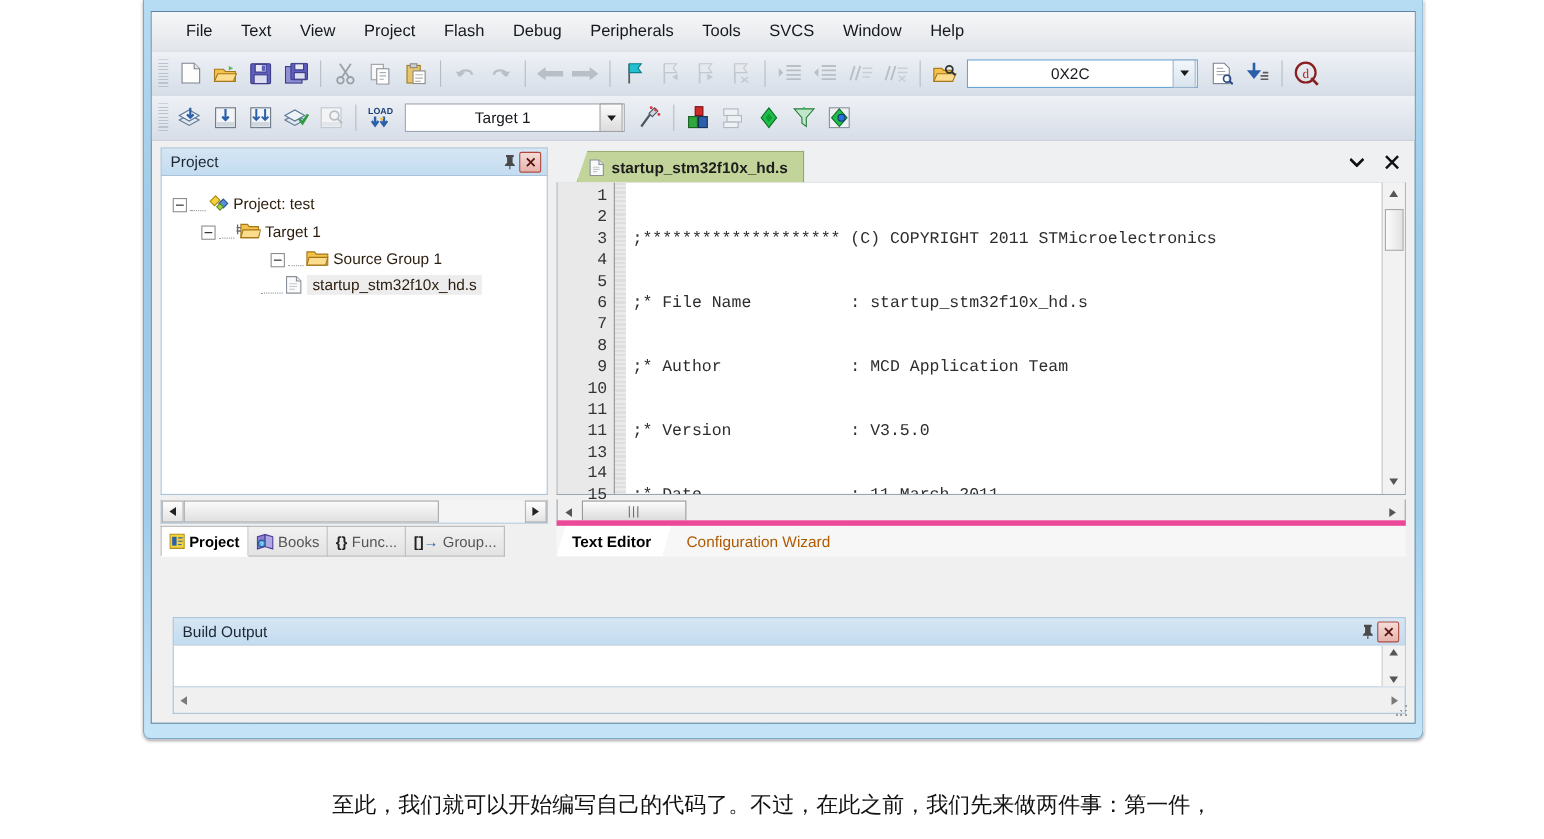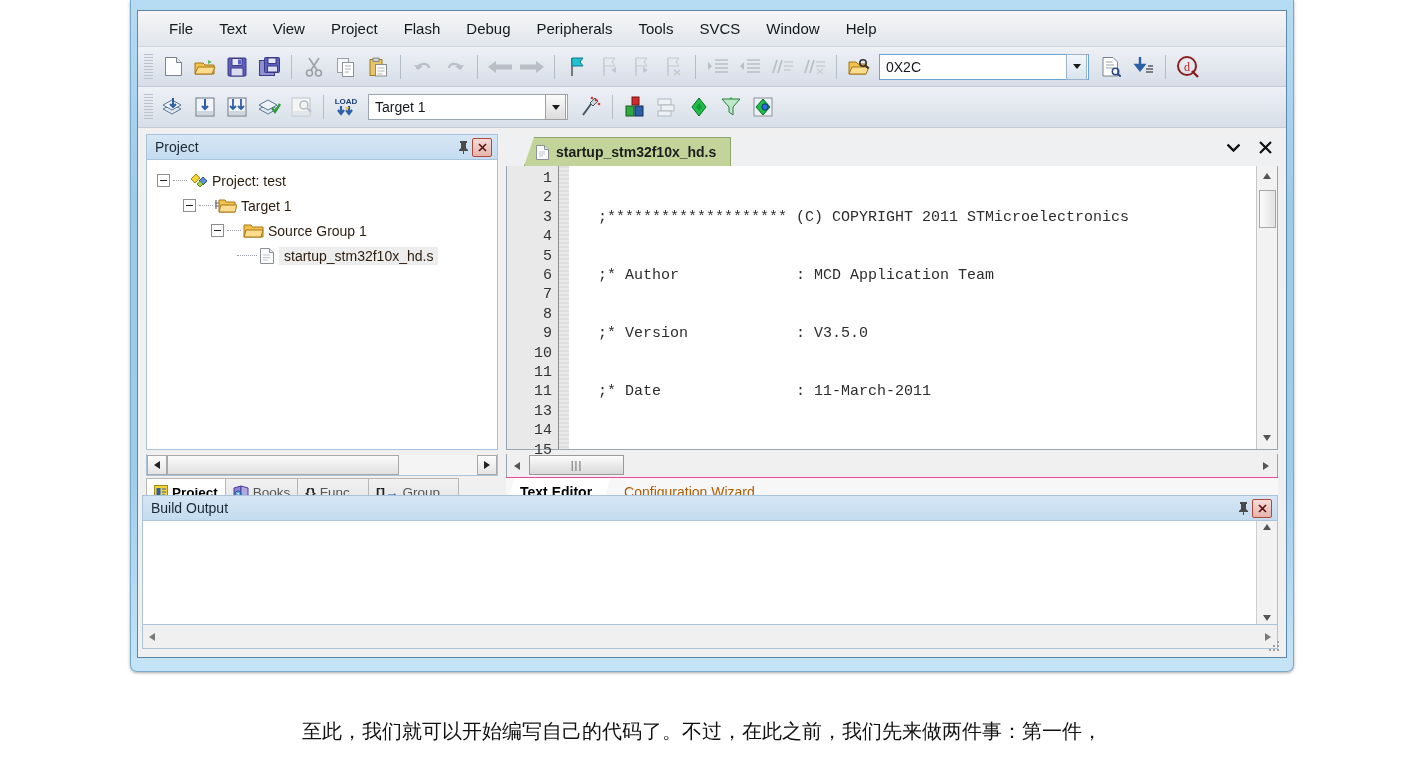--- a/index.html
+++ b/index.html
@@ -51,21 +51,21 @@
   .tsep{width:1px;height:24px;background:#b4bcc7;margin:0 6px;}
   .icon{display:block;}
 
   
   .combo{
     display:flex;align-items:center;height:26px;border:1px solid #6aa5d8;
     background:#fff;box-sizing:border-box;
   }
   .combo.search{width:210px;margin-left:4px;}
   .combo.target{width:200px;margin-left:6px;border:1px solid #9aa5b1;}
-  .combo .val{flex:1;font-size:14px;color:#15181c;padding:0 6px;overflow:hidden;white-space:nowrap;}
+  .combo .val{flex:1;font-size:14px;color:#15181c;padding:0 6px;overflow:hidden;white-space:nowrap;text-align:center;}
   .combo .arrow{
     width:19px;height:24px;margin:0 1px 0 0;display:flex;align-items:center;justify-content:center;
     background:linear-gradient(180deg,#f3f7fb 0%,#d9e4ef 100%);border:1px solid #9bb4cc;
   }
   .combo.target .arrow{background:linear-gradient(180deg,#fbfbfb 0%,#dcdcdc 100%);border:1px solid #a0a0a0;}
   .caret{width:0;height:0;border-left:4px solid transparent;border-right:4px solid transparent;border-top:5px solid #1a1a1a;}
 
   
   .workspace{position:absolute;left:0;top:117px;width:100%;bottom:0;}
 
@@ -84,21 +84,21 @@
   }
 
   
   .proj-panel{position:absolute;left:8px;top:6px;width:352px;height:372px;}
   .proj-body{
     position:absolute;left:0;top:26px;width:100%;bottom:56px;
     background:#fff;border:1px solid #a9c4da;border-top:none;box-sizing:border-box;
     overflow:hidden;
   }
   .tree{padding:8px 0 0 0;font-size:14px;color:#2b1d0e;}
-  .tnode{display:flex;align-items:center;height:25px;white-space:nowrap;}
+  .tnode{display:flex;align-items:flex-end;height:25px;white-space:nowrap;}
   .tnode .expander{
     width:11px;height:11px;border:1px solid #8e8e8e;background:#fff;
     display:flex;align-items:center;justify-content:center;margin-right:3px;flex:none;cursor:pointer;
   }
   .tnode .expander:before{content:"";width:7px;height:1px;background:#222;}
   .tdots{width:14px;height:1px;border-top:1px dotted #9aa0a6;margin-right:2px;flex:none;}
   .tlabel{margin-left:4px;color:#2b1d0e;}
   .tlabel.sel{background:#ededed;padding:1px 5px;}
 
   .proj-hscroll{
@@ -159,52 +159,52 @@
     width:52px;background:#e9e9e9;border-right:1px solid #8d8d8d;flex:none;
     padding-top:3px;box-sizing:border-box;text-align:right;
   }
   .gutter .ln{
     font-family:"Liberation Mono","DejaVu Sans Mono",monospace;font-size:15px;line-height:19.4px;color:#333;padding-right:6px;
   }
   .gutter-strip{width:10px;background:repeating-linear-gradient(180deg,#dedede 0 2px,#e9e9e9 2px 4px);flex:none;}
   .code{
     flex:1;overflow:hidden;padding-top:3px;padding-left:6px;
     font-family:"Liberation Mono","DejaVu Sans Mono",monospace;font-size:15px;line-height:19.4px;
-    color:#2d2d2d;white-space:pre;margin-left:23px;
+    color:#2d2d2d;white-space:pre;
   }
   .vscroll{
     width:21px;flex:none;background:#f2f2f2;border-left:1px solid #c6c6c6;
     display:flex;flex-direction:column;align-items:center;box-sizing:border-box;position:relative;
   }
   .vthumb{position:absolute;left:2px;top:24px;width:17px;height:38px;
     background:linear-gradient(90deg,#fbfbfb 0%,#e2e2e2 100%);border:1px solid #a8a8a8;box-sizing:border-box;cursor:pointer;}
 
   .ed-hscroll{
     position:absolute;left:0;bottom:28px;width:100%;height:24px;
     background:#f0f0f0;border:1px solid #9aa7b0;border-top:none;box-sizing:border-box;display:flex;align-items:center;
   }
   .ed-hthumb{
     position:absolute;left:22px;top:1px;width:95px;height:20px;
     background:linear-gradient(180deg,#fcfcfc 0%,#d9d9d9 100%);border:1px solid #9a9a9a;
     box-sizing:border-box;display:flex;align-items:center;justify-content:center;cursor:pointer;
     font-size:11px;color:#666;letter-spacing:1px;
   }
   .ed-tabs{
     position:absolute;left:0;bottom:0;width:100%;height:28px;display:flex;align-items:stretch;
-    background:#f7f7f7;border-top:1px solid #ec4899;text-align:center;
+    background:#f7f7f7;border-top:5px solid #ec4899;text-align:center;
   }
   .etab2{
     display:flex;align-items:center;padding:0 18px 0 14px;font-size:14px;color:#b05a00;cursor:pointer;
     background:#f7f7f7;
     clip-path:polygon(8px 0,100% 0,calc(100% - 8px) 100%,0 100%);
   }
   .etab2.active{color:#000;font-weight:bold;background:#fff;}
 
   
-  .build-panel{position:absolute;left:4px;bottom:8px;right:8px;height:154px;}
+  .build-panel{position:absolute;left:19px;bottom:8px;right:8px;height:88px;}
   .bo-body{
     position:absolute;left:0;top:26px;right:0;bottom:24px;background:#fff;
     border:1px solid #a9c4da;border-top:none;box-sizing:border-box;display:flex;
   }
   .bo-text{flex:1;}
   .bo-vs{width:21px;flex:none;background:#f2f2f2;border-left:1px solid #cfcfcf;display:flex;flex-direction:column;justify-content:space-between;align-items:center;padding:3px 0;box-sizing:border-box;}
   .bo-hs{
     position:absolute;left:0;bottom:0;right:0;height:24px;background:#f0f0f0;
     border:1px solid #a9c4da;border-top:none;box-sizing:border-box;display:flex;align-items:center;justify-content:space-between;padding:0 6px;
   }
@@ -579,21 +579,21 @@
             <div class="tnode" style="padding-left:36px">
               <span class="expander"></span>
               <span class="tdots"></span>
               <svg width="22" height="17" viewBox="0 0 22 17">
                   <path d="M4 3h6l1.5 2H20v10H4z" fill="#f2c24a" stroke="#a6761a"></path>
                   <path d="M4 15l2-7h16l-2 7z" fill="#fbdd8d" stroke="#a6761a"></path>
                   <path d="M1 3v9M-1 6h5M-1 9h5" stroke="#6b6b6b" stroke-width="1.2"></path>
                 </svg>
               <span class="tlabel">Target 1</span>
             </div>
-            <div class="tnode" style="padding-left:64px">
+            <div class="tnode" style="padding-left:99px">
               <span class="expander"></span>
               <span class="tdots"></span>
               <svg width="21" height="17" viewBox="0 0 21 17">
                   <path d="M1 3h7l1.5 2H20v10H1z" fill="#f2c24a" stroke="#a6761a"></path>
                   <path d="M1 15l2-7h17l-2 7z" fill="#fbdd8d" stroke="#a6761a"></path>
                 </svg>
               <span class="tlabel">Source Group 1</span>
             </div>
             <div class="tnode" style="padding-left:90px">
               <span class="tdots" style="width:20px"></span>
@@ -686,20 +686,21 @@
             <div class="ln">10</div>
             <div class="ln">11</div>
             <div class="ln">11</div>
             <div class="ln">13</div>
             <div class="ln">14</div>
             <div class="ln">15</div>
           </div>
           <div class="gutter-strip"></div>
           <div class="code">
             <div>;******************** (C) COPYRIGHT 2011 STMicroelectronics</div>
+            <div>;* File Name          : startup_stm32f10x_hd.s</div>
             <div>;* Author             : MCD Application Team</div>
             <div>;* Version            : V3.5.0</div>
             <div>;* Date               : 11-March-2011</div>
             
             
             
             
             
             
             

